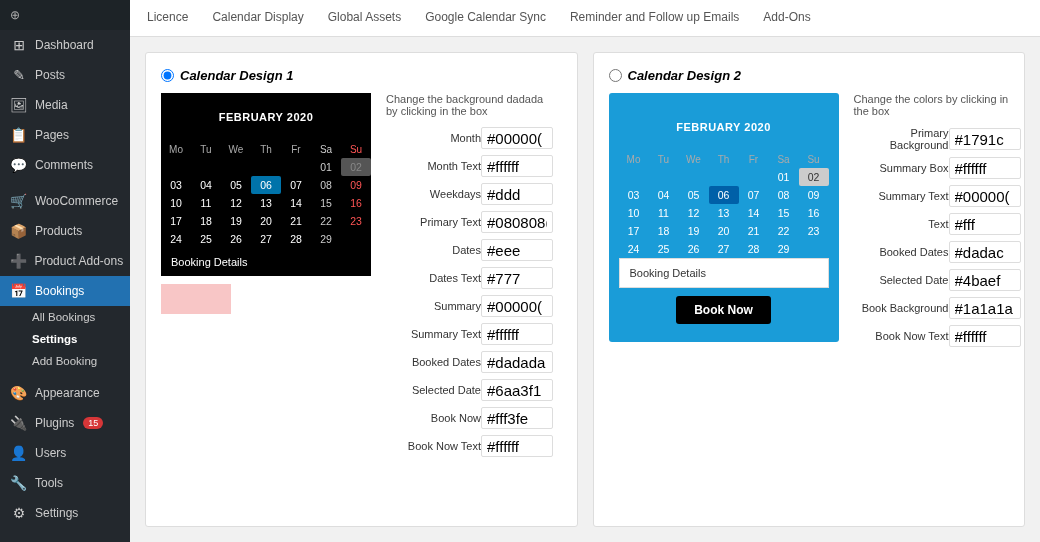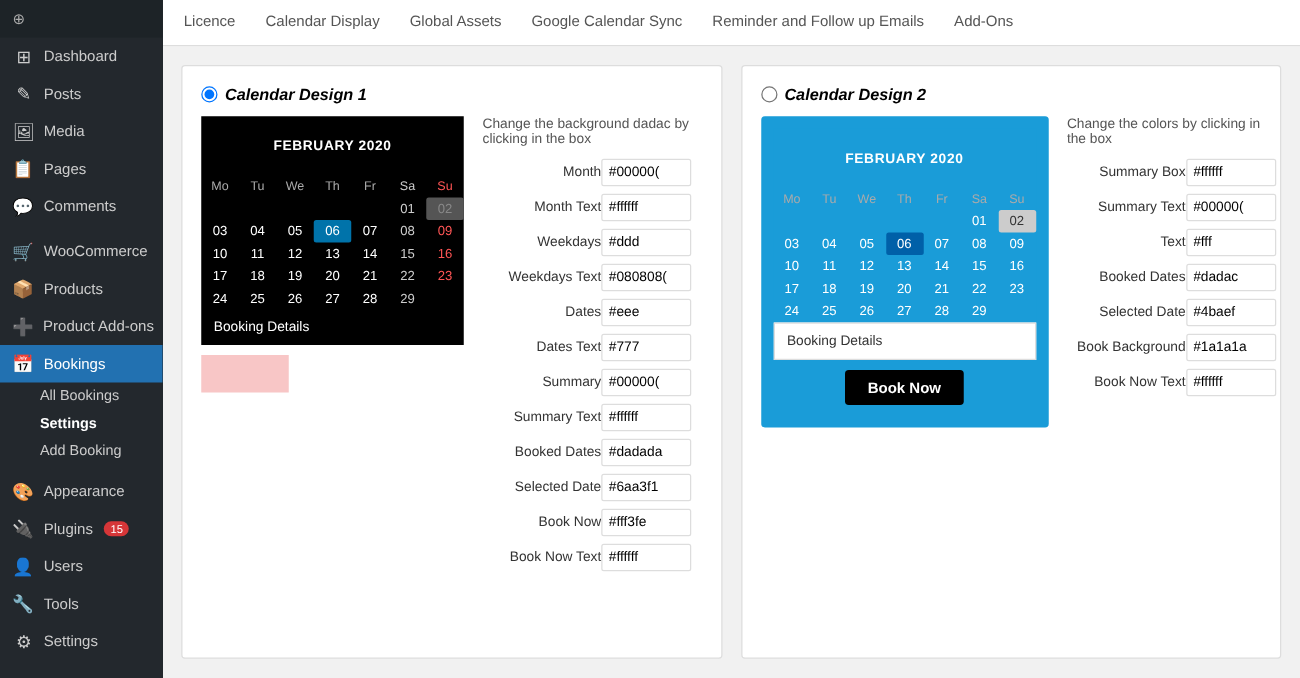--- a/index.html
+++ b/index.html
@@ -155,21 +155,21 @@
     .color-label {
       font-size: 11px;
       color: #333;
       width: 95px;
       flex-shrink: 0;
       text-align: right;
     }
     .color-input {
       border: 1px solid #ddd;
       padding: 2px 5px;
-      font-size: 11px;
+      font-size: 15px;
       width: 72px;
       height: 22px;
       border-radius: 2px;
       background: #fff;
     }
 
     .booking-details-bar {
       background: #000;
       color: #fff;
       padding: 8px 10px;
@@ -387,35 +387,35 @@
               <div class="cal-cell"></div>
             </div>
           </div>
           <div class="booking-details-bar">
             <span>Booking Details</span>
           </div>
           <div class="pink-block"></div>
         </div>
 
         <div class="color-fields-wrap">
-          <div class="instruction-text">Change the background dadac by clicking in the box</div>
+          <div class="instruction-text">Change the background dadada by clicking in the box</div>
           <div class="color-row">
             <span class="color-label">Month</span>
             <input class="color-input" type="text" value="#00000(" style="">
           </div>
           <div class="color-row">
             <span class="color-label">Month Text</span>
             <input class="color-input" type="text" value="#ffffff" style="">
           </div>
           <div class="color-row">
             <span class="color-label">Weekdays</span>
             <input class="color-input" type="text" value="#ddd" style="">
           </div>
           <div class="color-row">
-            <span class="color-label">Weekdays Text</span>
+            <span class="color-label">Primary Text</span>
             <input class="color-input" type="text" value="#080808(" style="">
           </div>
           <div class="color-row">
             <span class="color-label">Dates</span>
             <input class="color-input" type="text" value="#eee" style="">
           </div>
           <div class="color-row">
             <span class="color-label">Dates Text</span>
             <input class="color-input" type="text" value="#777" style="">
           </div>
@@ -512,20 +512,24 @@
             <div class="booking-details-bar2">
               <span>Booking Details</span>
             </div>
             <button class="book-now-btn">Book Now</button>
           </div>
         </div>
 
         <div class="right-fields">
           <div class="instruction-text">Change the colors by clicking in the box</div>
           <div class="color-row">
+            <span class="color-label">Primary Background</span>
+            <input class="color-input" type="text" value="#1791c" style="">
+          </div>
+          <div class="color-row">
             <span class="color-label">Summary Box</span>
             <input class="color-input" type="text" value="#ffffff" style="">
           </div>
           <div class="color-row">
             <span class="color-label">Summary Text</span>
             <input class="color-input" type="text" value="#00000(" style="">
           </div>
           <div class="color-row">
             <span class="color-label">Text</span>
             <input class="color-input" type="text" value="#fff" style="">

